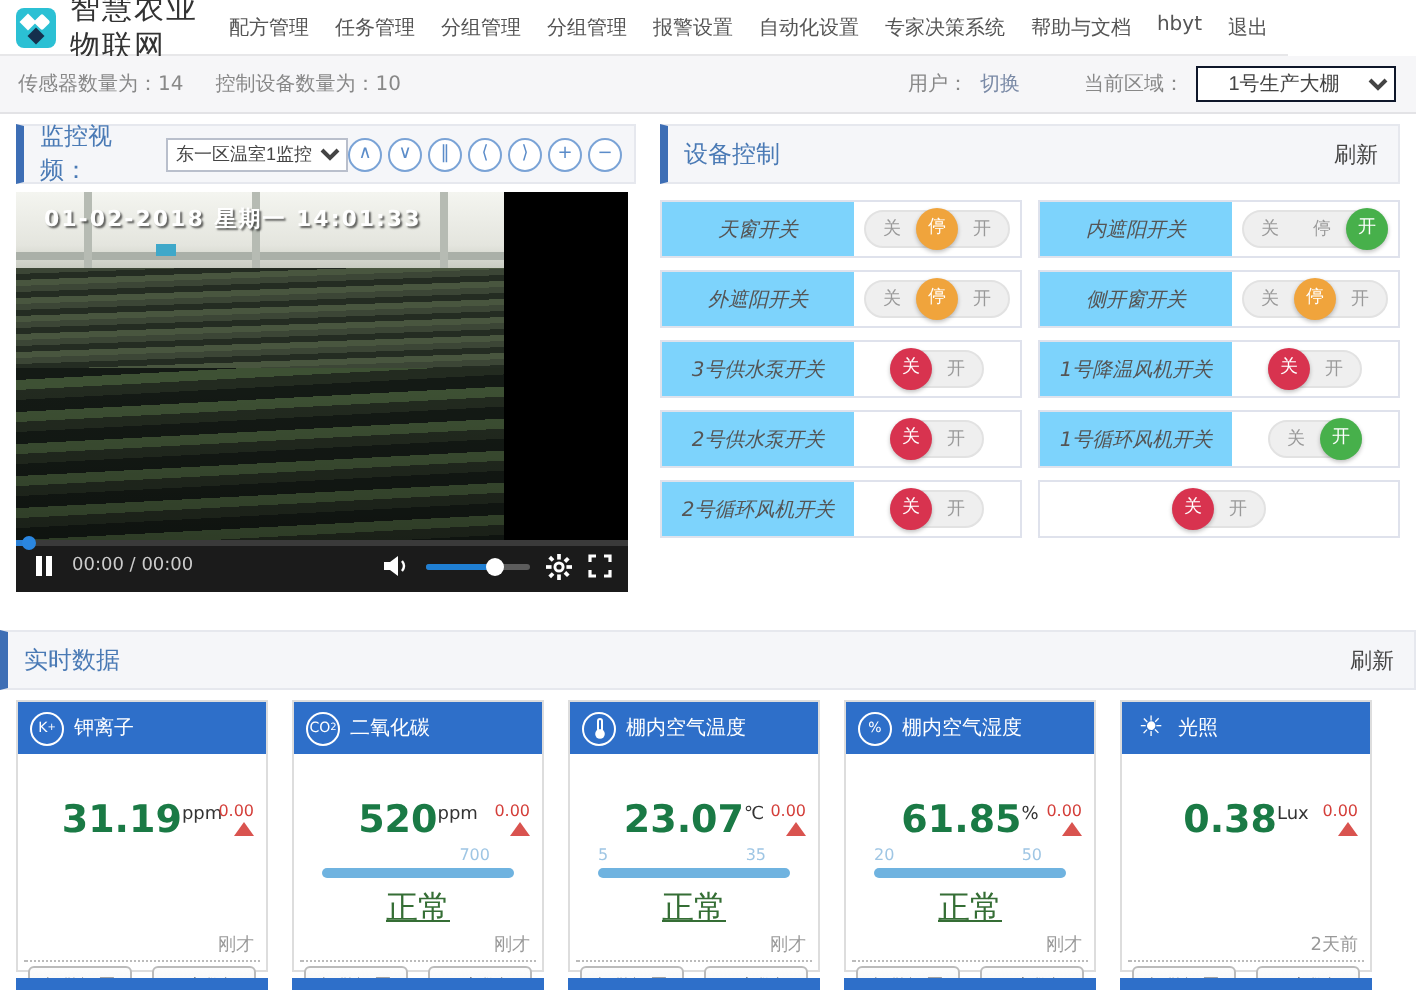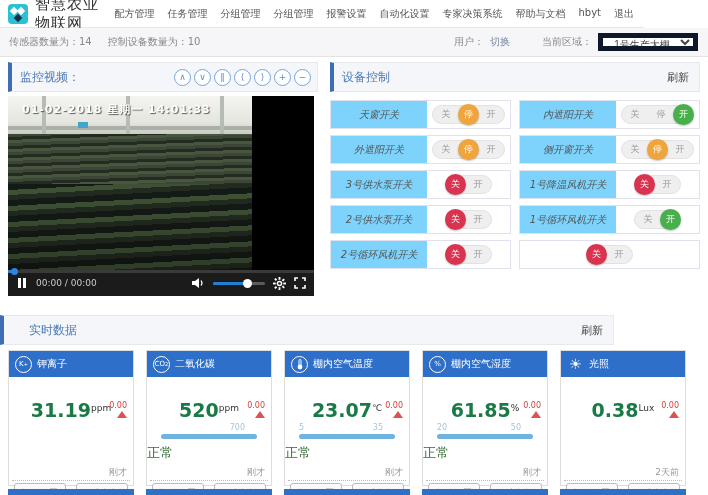--- a/index.html
+++ b/index.html
@@ -22,21 +22,21 @@
 
   
   #subheader { left:0; top:28px; width:708px; height:29px; background:#f6f6f8;
     border-bottom:1px solid #e3e3e6; display:flex; align-items:center;
     font-size:10px; color:#888; }
   #subheader .lft { margin-left:9px; display:flex; gap:16px; }
   #subheader .rgt { margin-left:auto; margin-right:10px; display:flex; align-items:center; gap:6px; }
   #user-name { color:#666; }
   #switch-user { color:#7a8aa6; cursor:pointer; margin-right:26px; }
   #region-select { width:100px; height:18px; font-size:10px; color:#444;
-    border:5px solid #0f172a; background:#fff; text-align-last:center; }
+    border:1px solid #0f172a; background:#fff; text-align-last:center; }
 
   
   .sec-head { background:#f5f6f9; border:1px solid #e6e8ee; border-left:4px solid #3d6eb5;
     display:flex; align-items:center; }
   .sec-title { font-size:12px; color:#4a7ab5; margin-left:8px; }
   .refresh { margin-left:auto; margin-right:10px; font-size:11px; color:#444; cursor:pointer; }
 
   
   #video-header { left:8px; top:62px; width:310px; height:30px; }
   #camera-select { width:92px; height:17px; font-size:9px; color:#444; margin-left:5px;
@@ -89,21 +89,21 @@
   .pill { position:relative; height:19px; background:#efefef; border:1px solid #e2e2e2;
     border-radius:10px; display:flex; align-items:center; cursor:pointer; }
   .pill .seg { font-size:9px; color:#999; width:26px; text-align:center; }
   .pill .seg.on { width:21px; height:21px; border-radius:50%; color:#fff; line-height:21px;
     flex:0 0 auto; margin:0 -1px; box-shadow:0 1px 2px rgba(0,0,0,.25); }
   .on.c-orange { background:#f0a43c; }
   .on.c-green  { background:#47b04b; }
   .on.c-red    { background:#d8334f; }
 
   
-  #realtime-header { left:0; top:315px; width:614px; height:30px;padding-left:17px; }
+  #realtime-header { left:0; top:315px; width:708px; height:30px; }
   .card { position:absolute; top:350px; width:126px; height:136px; background:#fff;
     border:1px solid #ddd; }
   .card-head { height:26px; background:#2e6fc9; color:#fff; display:flex; align-items:center; }
   .card-ico { width:17px; height:17px; border-radius:50%; border:1px solid #fff; margin-left:6px;
     font-size:7px; color:#fff; display:flex; align-items:center; justify-content:center;
     flex:0 0 auto; position:relative; }
   .card-ico sup { font-size:5px; }
   .card-title { font-size:10px; margin-left:5px; white-space:nowrap; }
   .card-body { position:relative; height:108px; }
   .delta { position:absolute; right:6px; top:2px; text-align:right; }
@@ -111,21 +111,21 @@
   .delta .tri { width:0; height:0; border-left:5px solid transparent; border-right:5px solid transparent;
     border-bottom:7px solid #d9534f; margin-left:auto; margin-top:1px; }
   .val-row { text-align:center; margin-top:22px; }
   .val { font-size:19px; font-weight:bold; color:#1a7a45; }
   .unit { font-size:9px; color:#333; vertical-align:super; }
   .slider-zone { position:relative; height:20px; margin:2px 14px 0 14px; }
   .slider-zone .min { position:absolute; left:0; top:0; font-size:8px; color:#9fc6e4; }
   .slider-zone .max { position:absolute; right:12px; top:0; font-size:8px; color:#9fc6e4; }
   .slider-zone .track { position:absolute; left:0; right:0; top:11px; height:5px;
     border-radius:3px; background:#6fb3e0; }
-  .status { font-size:13px; color:#356e35; margin-top:1px; }
+  .status { text-align:center; font-size:16px; color:#356e35; margin-top:1px;text-decoration:underline; }
   .rel-time { position:absolute; right:6px; bottom:28px; font-size:9px; color:#999; }
   .dotline { position:absolute; left:3px; right:3px; bottom:26px; border-top:1px dotted #bbb; }
   .card-btns { position:absolute; left:0; right:0; bottom:3px; display:flex;
     justify-content:space-between; padding:0 5px; }
   .cbutton { font-size:9px; color:#555; background:linear-gradient(#fdfdfd,#ececec);
     border:1px solid #bbb; border-radius:3px; padding:3px 7px; cursor:pointer; white-space:nowrap; }
 
   .next-strip { position:absolute; top:489px; height:6px; width:126px; background:#2e6fc9; }
 
   svg { display:block; }
@@ -162,20 +162,21 @@
   <div class="rgt">
     <span>用户：</span>
     <span id="switch-user">切换</span>
     <span>当前区域：</span>
     <select id="region-select"><option>1号生产大棚</option></select>
   </div>
 </div>
 
 <div id="video-header" class="abs sec-head">
   <span class="sec-title">监控视频：</span>
+  <select id="camera-select"><option>东一区温室1监控</option></select>
   <div id="cam-btns">
       <div class="cbtn">∧</div>
       <div class="cbtn">∨</div>
       <div class="cbtn">‖</div>
       <div class="cbtn">⟨</div>
       <div class="cbtn">⟩</div>
       <div class="cbtn">+</div>
       <div class="cbtn">−</div>
     </div>
 </div>

